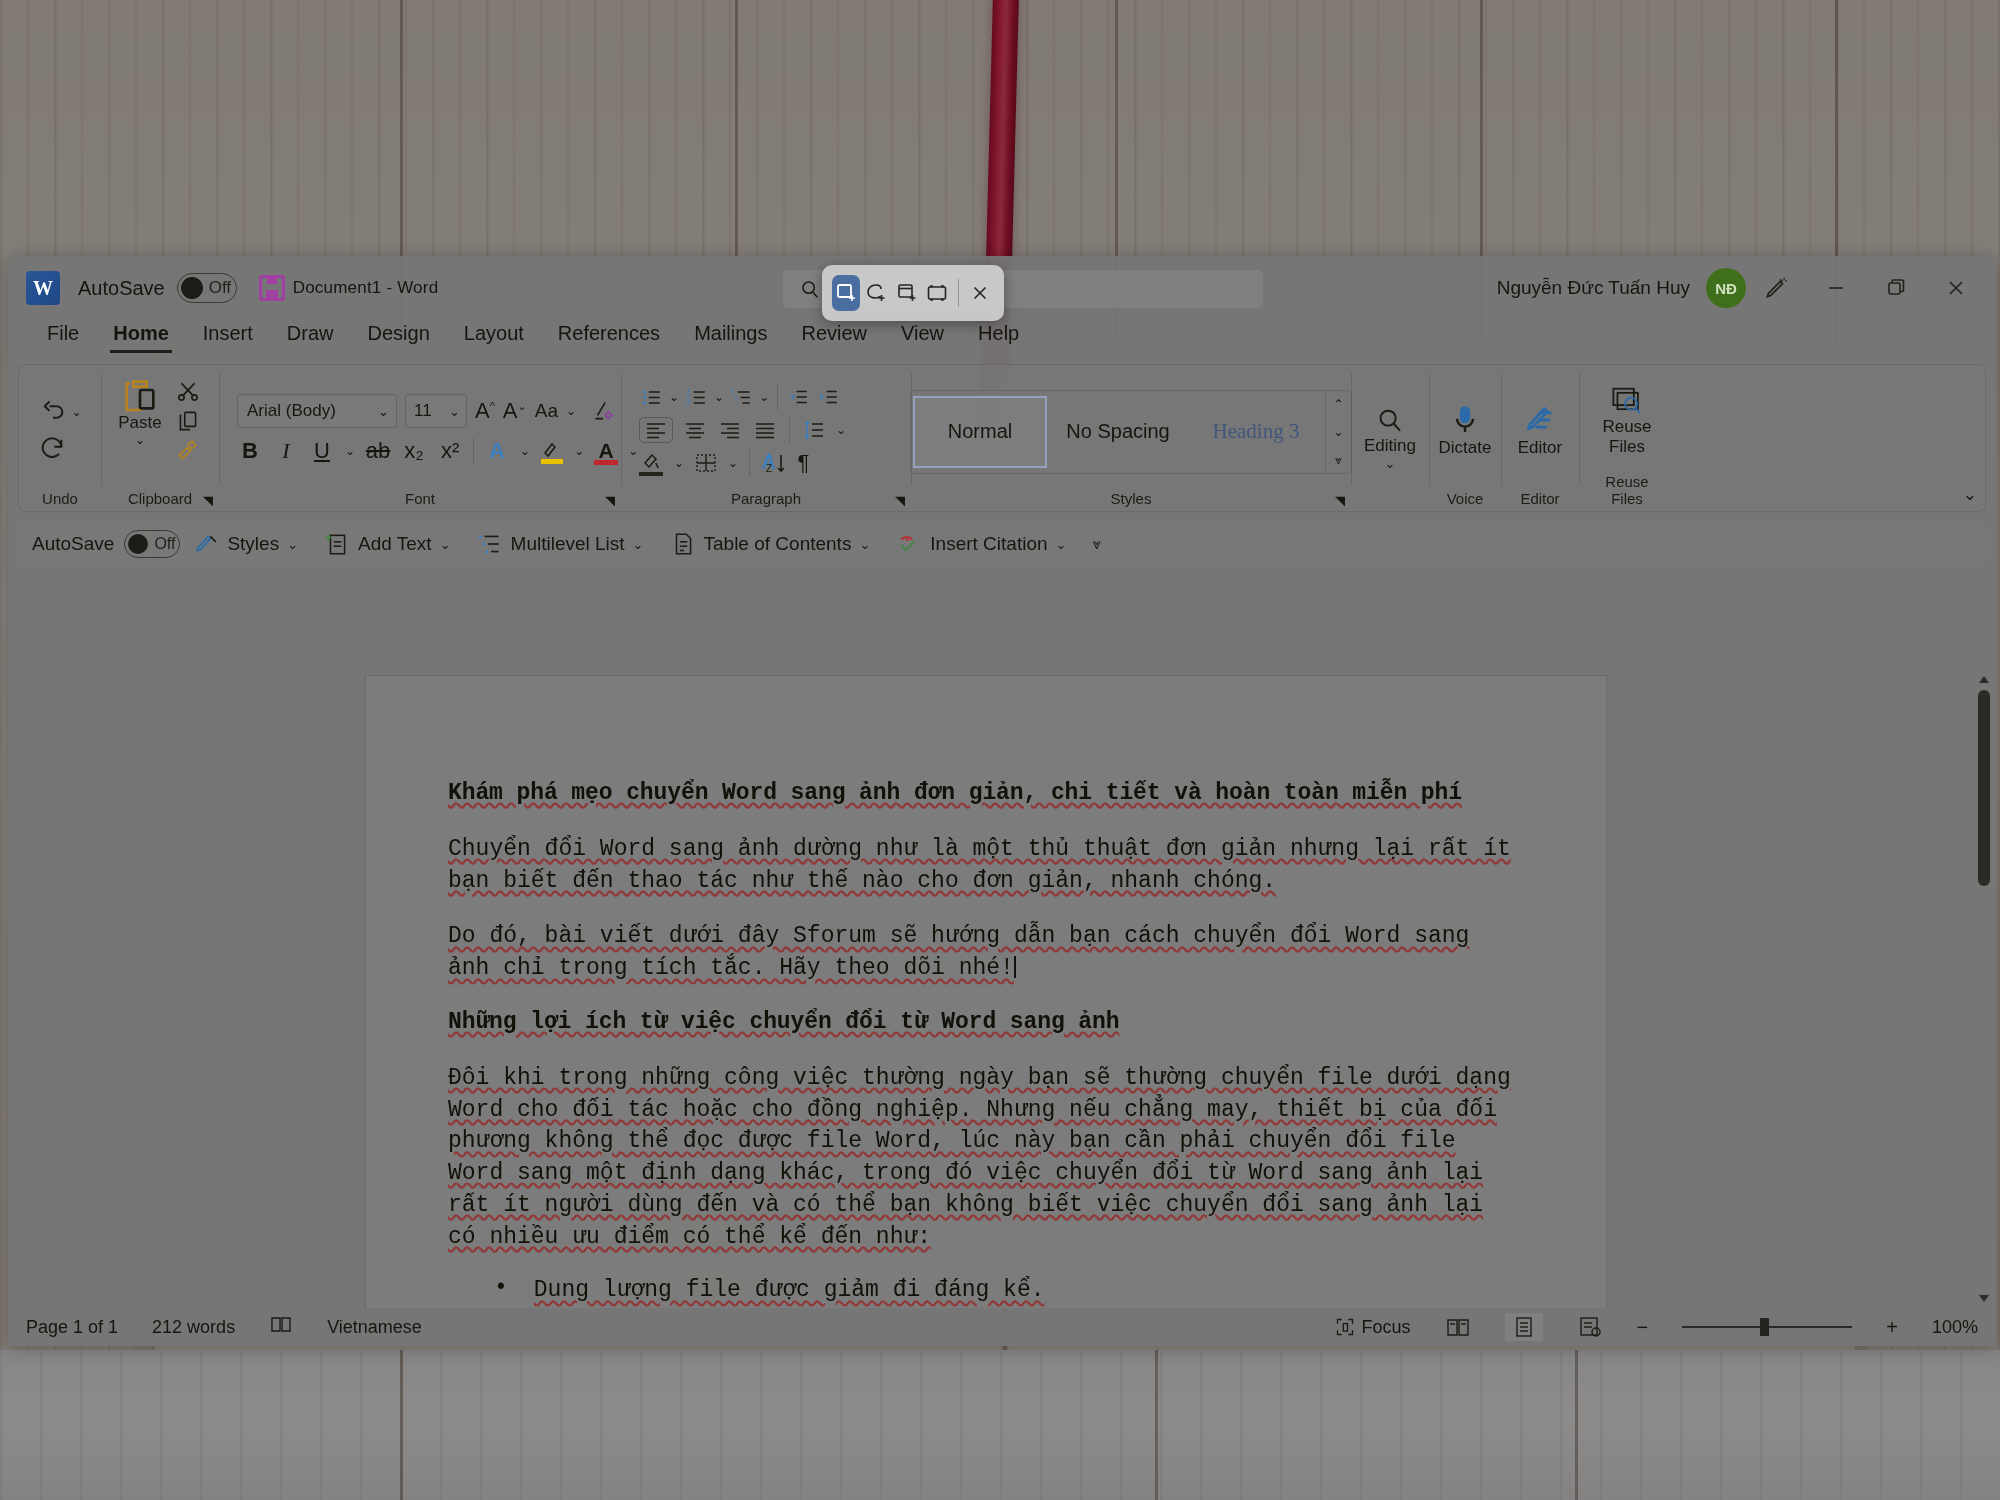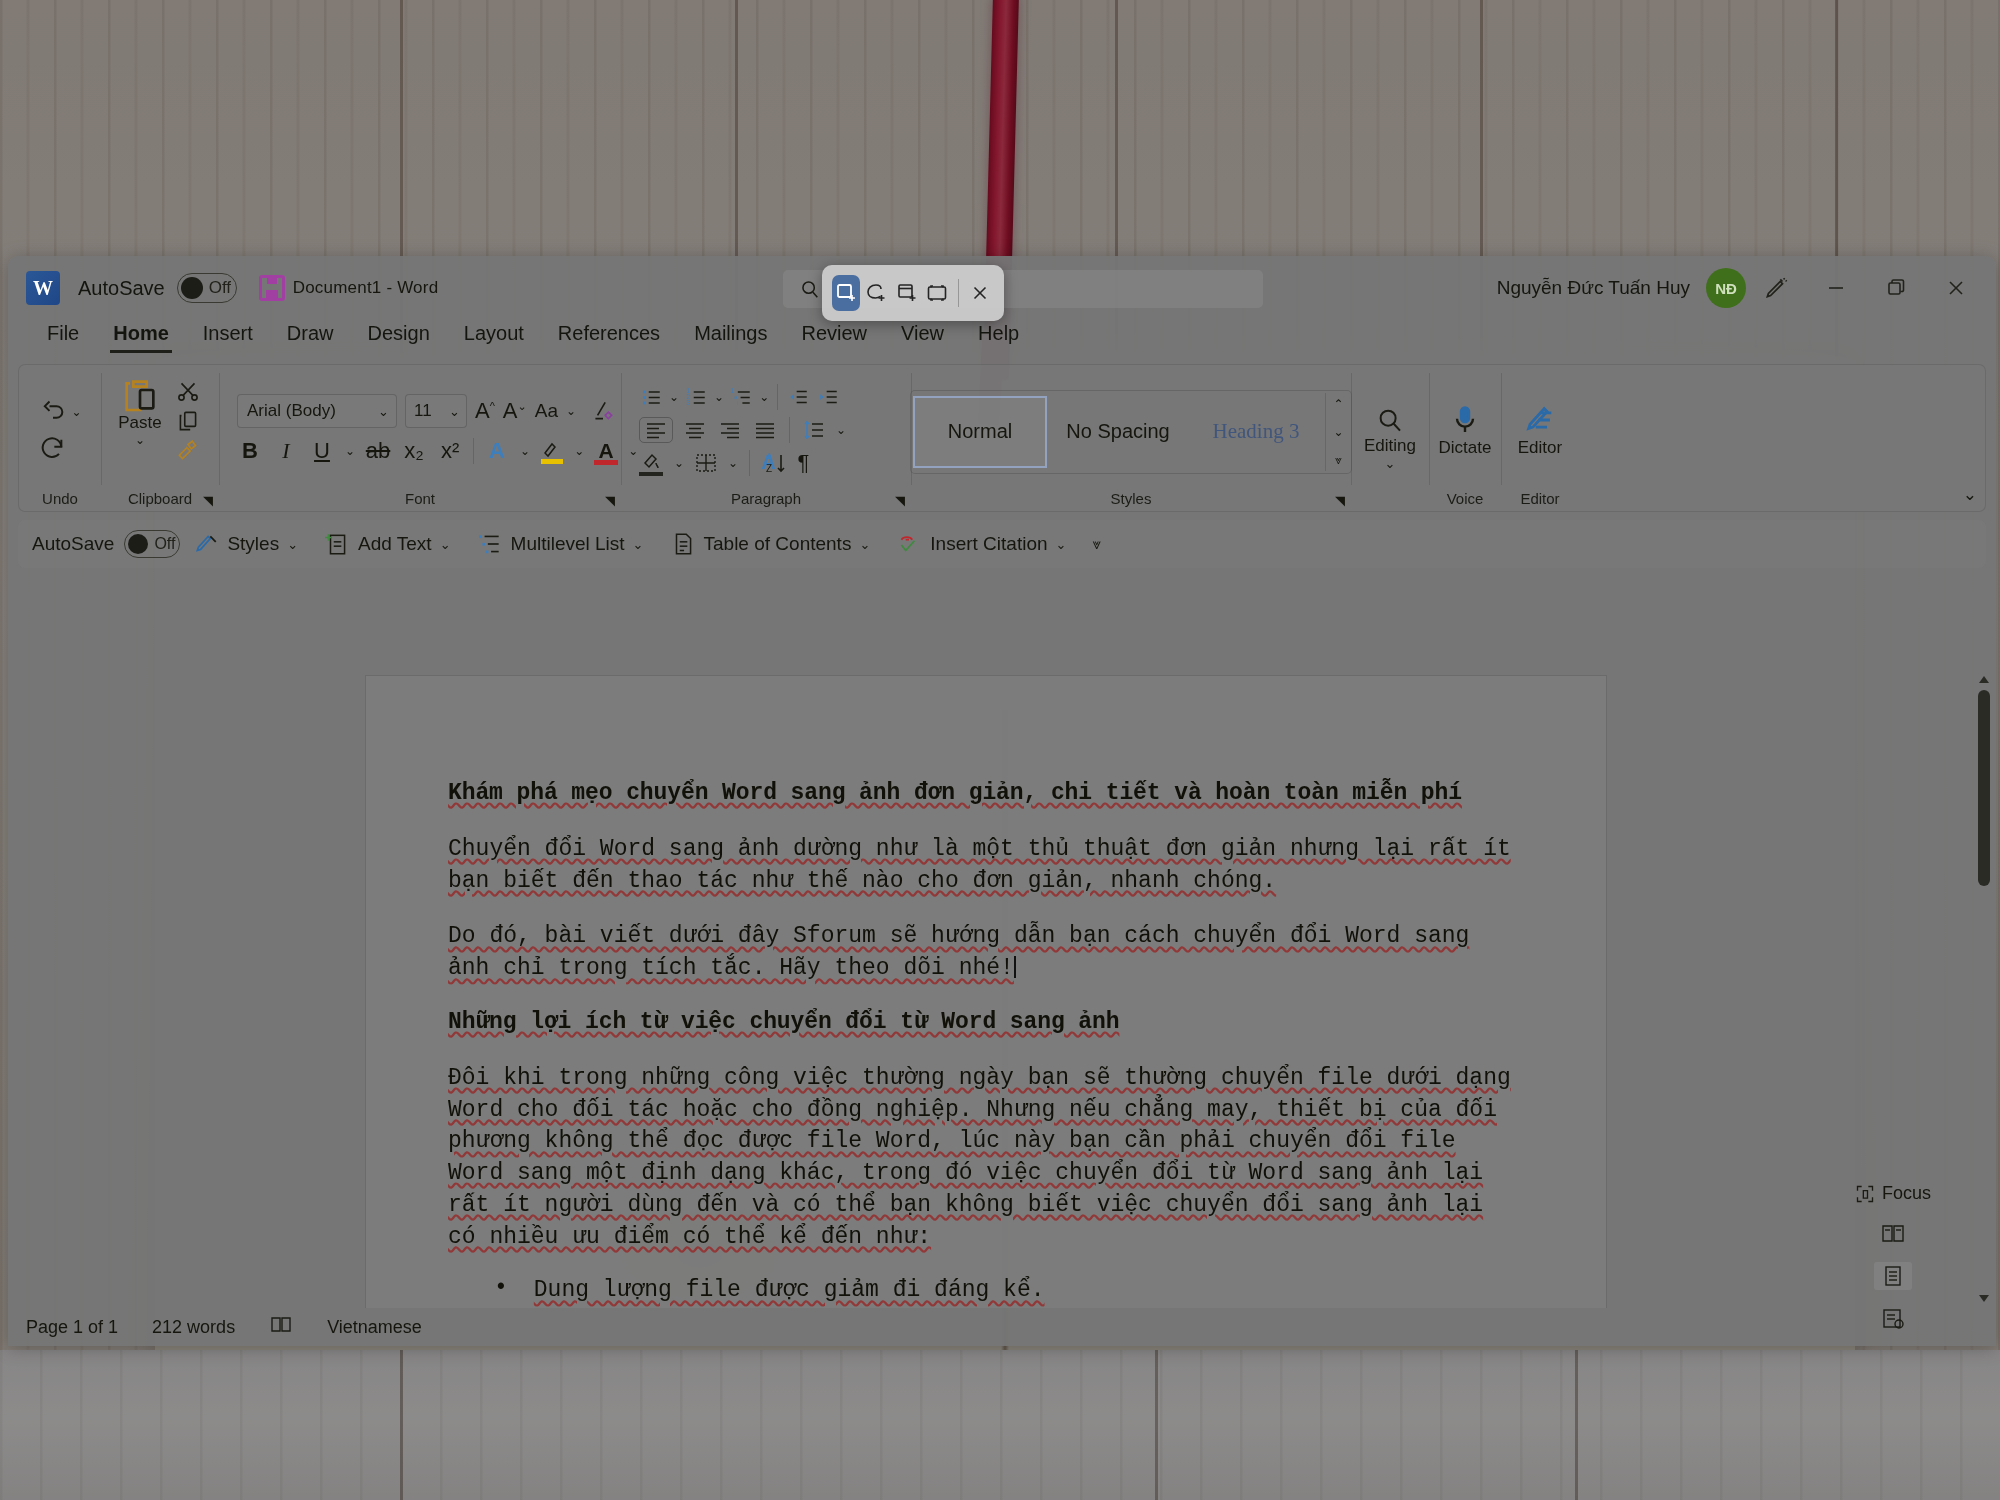--- a/index.html
+++ b/index.html
@@ -201,21 +201,21 @@
   .vs-up,.vs-dn{ position:absolute; left:2px; width:12px; height:12px; }
   .vs-up{top:0;} .vs-dn{bottom:0;}
   .vs-thumb{ position:absolute; left:2px; top:18px; width:12px; height:196px; background:#2b2b26; border-radius:6px;}
 
   
   .status{
     position:absolute; left:0; right:0; bottom:0; height:38px;
     display:flex;align-items:center; padding:0 18px; font-size:18px; gap:0; color:#16160f;
   }
   .st-i{ padding-right:34px; }
-  .st-right{ margin-left:auto; display:flex; align-items:center; gap:18px;flex-direction:column;}
+  .st-right{ margin-left:auto; display:flex; align-items:center; gap:34px;}
   .zoomtrack{ width:170px;height:2px;background:#2a2a24;position:relative;}
   .zoomthumb{ position:absolute; left:78px; top:-8px; width:9px; height:18px; background:#232320;}
 
   
   #snip{
     position:absolute; left:822px; top:265px; width:182px; height:56px;
     background:rgba(206,206,206,.93);
     border-radius:10px;
     display:flex; align-items:center; padding:0 10px; gap:2px;
     box-shadow:0 3px 14px rgba(0,0,0,.35);
@@ -579,20 +579,35 @@
               <line x1="12" y1="7" x2="20" y2="7"></line>
               <line x1="11" y1="12" x2="19" y2="12"></line>
               <line x1="9" y1="17" x2="17" y2="17"></line>
             </svg>
           <span class="lbl">Editor</span>
         </div>
       </div>
       <div class="gl">Editor</div>
     </div>
 
+    <div class="grp" style="width:96px">
+      <div class="gi" style="justify-content:center">
+        <div class="bigbtn">
+          <svg width="34" height="30" viewBox="0 0 24 22" fill="none" stroke="#1b1b14" stroke-width="1.3">
+              <rect x="2" y="2" width="15" height="12"></rect>
+              <rect x="5" y="5" width="15" height="12"></rect>
+              <circle cx="15" cy="13" r="4.4" stroke="#2b6aa8"></circle>
+              <line x1="18" y1="16" x2="21.5" y2="20" stroke="#2b6aa8"></line>
+            </svg>
+          <span class="lbl">Reuse</span>
+          <span class="lbl">Files</span>
+        </div>
+      </div>
+      <div class="gl">Reuse Files</div>
+    </div>
 
     <div style="position:absolute;right:8px;bottom:6px;font-size:17px">⌄</div>
   </div>
 
   <div class="toolbar2">
     <span>AutoSave</span>
     <div class="toggle" style="margin-left:10px;height:28px;width:56px">
       <div class="knob" style="width:20px;height:20px"></div>
       <div class="st" style="font-size:16px">Off</div>
     </div>

